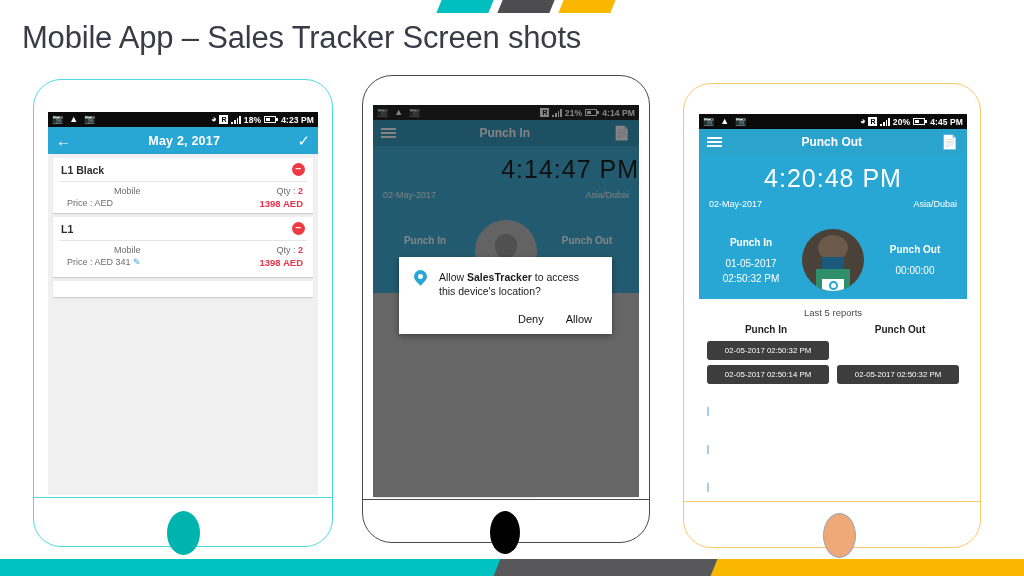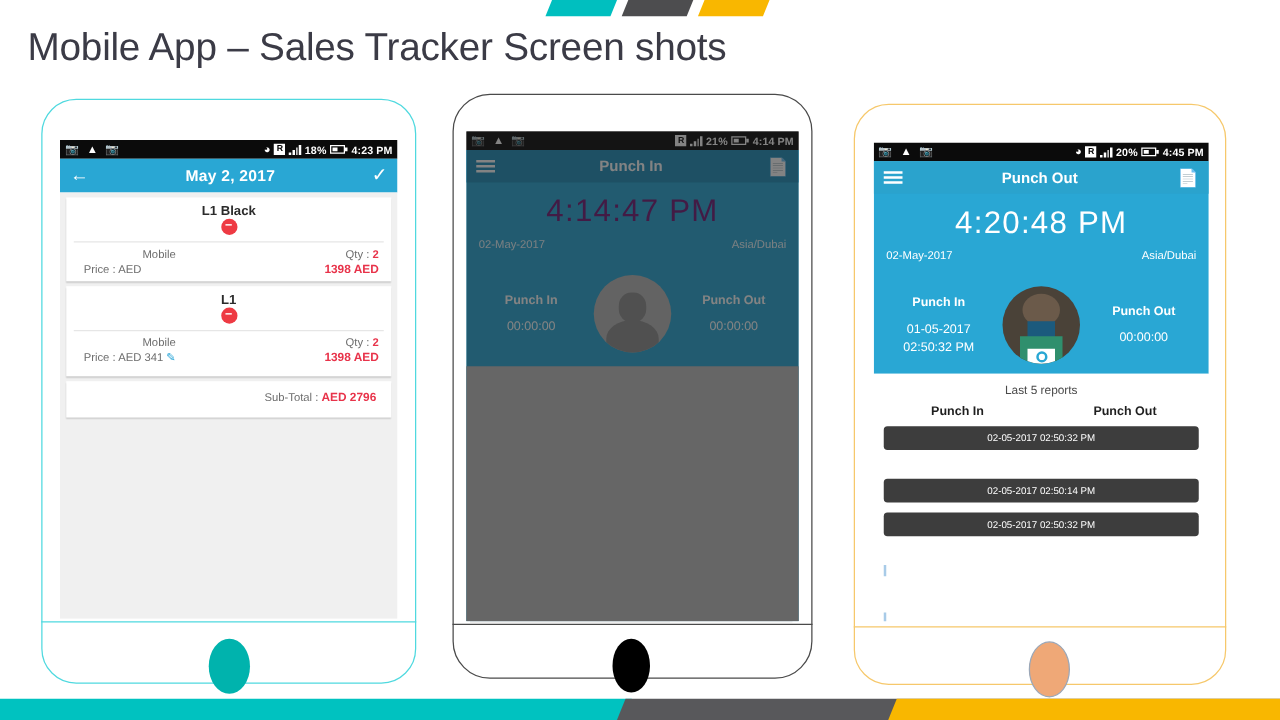--- a/index.html
+++ b/index.html
@@ -96,21 +96,21 @@
     display:flex; align-items:center; padding:0 8px;
   }
   #p1-appbar .title { flex:1; text-align:center; font-size:12.5px; font-weight:700;
       letter-spacing:0.2px; }
   .back-arrow { font-size:15px; line-height:1; }
   .check { font-size:15px; line-height:1; }
 
   #p1-body { background:#f0f0f0; padding:4px 5px; height:calc(100% - 42px); }
   .card { background:#fff; margin-bottom:4px; box-shadow:0 1px 1px rgba(0,0,0,.14); }
   .card-head { display:flex; align-items:center; justify-content:space-between;
-      padding:5px 8px;flex-direction:column; }
+      padding:5px 8px; }
   .card-head .name { font-size:10.5px; font-weight:700; color:#2b2b2b; }
   .minus-badge { width:13px; height:13px; border-radius:50%; background:#ee3a43;
       color:#fff; font-size:10px; line-height:11px; text-align:center; font-weight:700; }
   .card-sep { height:1px; background:#e6e6e6; margin:0 6px; }
   .card-row { display:flex; justify-content:space-between; padding:4px 10px 1px 14px;
       font-size:9px; color:#6d6d6d;margin-left:47px; }
   .card-row2 { display:flex; justify-content:space-between; padding:1px 10px 4px 14px;
       font-size:9px; color:#6d6d6d; }
   .qty-val { color:#e8334a; font-weight:700; }
   .amt { color:#e8334a; font-weight:700; font-size:9.5px; }
@@ -161,21 +161,21 @@
   #p2-dialog .btns { display:flex; justify-content:flex-end; gap:22px;
       padding:15px 6px 2px; }
   #p2-dialog .btns span { font-size:11px; color:#111; }
 
   
   #p3-reports { background:#fff; padding:6px 0 0; }
   .rep-title { text-align:center; font-size:9.5px; color:#4a4a4a; padding:2px 0 6px; }
   .rep-head { display:flex; }
   .rep-head div { flex:1; text-align:center; font-size:10px; font-weight:700; color:#1f1f1f; }
   .rep-rows { padding:6px 8px 0; }
-  .rep-row { display:flex; gap:8px; margin-bottom:5px;flex-direction:column; }
+  .rep-row { display:flex; gap:8px; margin-bottom:5px; }
   .chip { flex:1; background:#3d3d3d; color:#fff; font-size:7.8px;
       text-align:center; padding:5px 0; border-radius:3px; }
   .chip.empty { background:transparent; }
   .tick { position:absolute; left:8px; width:2px; height:9px; background:#a8cbe8; }
 </style>
 </head>
 <body>
 
 <div id="slide">
 
@@ -259,24 +259,20 @@
             <span>
               <span>Price : AED  341</span>
               <span class="pencil">✎</span>
             </span>
             <span class="amt">1398  AED</span>
           </div>
         </div>
 
         <div class="card">
           <div class="totals">
-            <div>
-              <span>Sub-Total :</span>
-              <span class="amt">AED  2796</span>
-            </div>
           </div>
         </div>
 
       </div>
     </div>
   </div>
 
   <div class="phone" id="phone-2">
     <div class="phone-body"></div>
     <div class="sep"></div>
@@ -311,21 +307,21 @@
       <div style="position:absolute;left:0;right:0;top:15px;bottom:0;background:#29a7d4;">
         <div class="punch-appbar" style="background:#1f8fbb;color:#fff;">
           <span class="hamb">
               <s></s>
               <s></s>
               <s></s>
             </span>
           <span class="title">Punch In</span>
           <span class="doc-ico">📄</span>
         </div>
-        <div class="punch-clock" style="color:#701a75;">4:14:47 PM</div>
+        <div class="punch-clock" style="color:#000000;text-align:right;">4:14:47 PM</div>
         <div class="punch-meta" style="color:#eaf6fb;">
           <span>02-May-2017</span>
           <span>Asia/Dubai</span>
         </div>
         <div class="punch-cols" style="color:#fff;">
           <div class="punch-col">
             <div class="t">Punch In</div>
             <div class="v">00:00:00</div>
           </div>
           <div class="avatar" style="background:#b9b9b9;">
@@ -335,20 +331,33 @@
           <div class="punch-col">
             <div class="t">Punch Out</div>
             <div class="v">00:00:00</div>
           </div>
         </div>
       </div>
 
       <div id="p2-dim"></div>
       <div id="p2-lower"></div>
 
+      <div id="p2-dialog">
+        <div class="row">
+          <div class="pin">
+              <s></s>
+              <i></i>
+            </div>
+          <div class="msg"><span>Allow </span><b>SalesTracker</b><span> to access this device's location?</span></div>
+        </div>
+        <div class="btns">
+          <span>Deny</span>
+          <span>Allow</span>
+        </div>
+      </div>
 
     </div>
   </div>
 
   <div class="phone" id="phone-3">
     <div class="phone-body"></div>
     <div class="sep"></div>
     <div class="home-btn"></div>
 
     <div class="screen">

